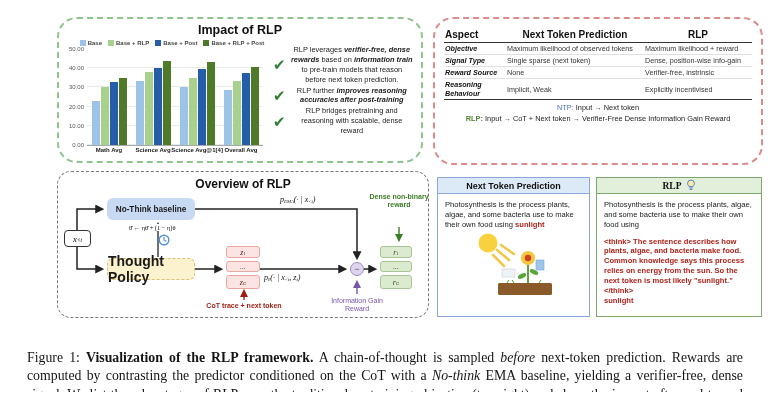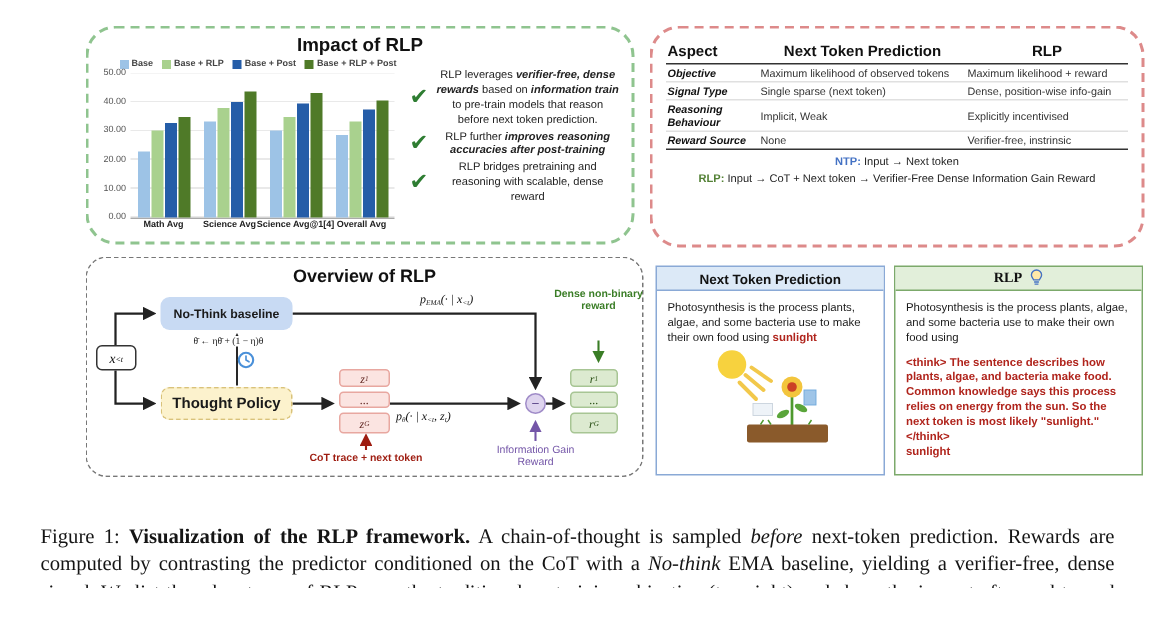--- a/index.html
+++ b/index.html
@@ -38,32 +38,32 @@
   .ptable{width:100%;border-collapse:collapse;table-layout:fixed;margin-top:3px;}
   .ptable th{font-size:10px;color:#111;border-bottom:1.2px solid #333;padding:2px 1px;}
   .ptable th:first-child{text-align:left;width:60px;}
   .ptable th:nth-child(2){width:136px;}
   .ptable td{font-size:7.2px;color:#333;padding:1px 1px;border-bottom:0.8px solid #e0e0e0;vertical-align:middle;}
   .ptable tr:last-child td{border-bottom:1.2px solid #333;}
   .ptable td.aspect{font-weight:bold;font-style:italic;color:#111;}
   .pipes{margin-top:3px;text-align:center;}
   .pipe-head{font-size:8px;font-weight:bold;color:#111;}
   .pipe-line{font-size:7.4px;color:#222;margin-top:1.5px;}
-  .ntp-tag{color:#4472C4;font-weight:bold;}
+  .ntp-tag{color:#4472C4;font-weight:normal;}
   .rlp-tag{color:#538135;font-weight:bold;}
 
   
   .overview{left:57px;top:171px;width:372px;height:147px;border:1.5px dashed #777;border-radius:14px;}
   .overview h2{margin-top:5px;font-size:12px;}
   .node{position:absolute;box-sizing:border-box;display:flex;align-items:center;justify-content:center;}
   .serif{font-family:"Liberation Serif",serif;font-style:italic;}
   .sub{font-size:0.6em;position:relative;top:0.3em;font-style:italic;}
   .ctx-box{left:6px;top:58px;width:27px;height:17px;border:1.2px solid #333;border-radius:4px;background:#fff;font-size:9px;}
   .nothink{left:49px;top:26px;width:88px;height:22px;background:#c8daf3;border-radius:6px;font-size:8.2px;font-weight:bold;color:#1a1a1a;}
-  .thought{left:49px;top:86px;width:88px;height:22px;background:#fcf2cd;border:1px dashed #d9c27a;border-radius:6px;font-size:10px;font-weight:bold;color:#1a1a1a;}
+  .thought{left:49px;top:86px;width:88px;height:22px;background:#fcf2cd;border:1px dashed #d9c27a;border-radius:6px;font-size:14px;font-weight:bold;color:#1a1a1a;}
   .zbox{left:168px;width:34px;background:#fbe4e1;border:1px solid #e8a7a0;border-radius:3px;font-size:8px;color:#5a1f1a;}
   .rbox{left:322px;width:32px;background:#dcead0;border:1px solid #a7c594;border-radius:3px;font-size:8px;color:#274e13;}
   .row1{top:74px;height:12px;} .row2{top:89px;height:11px;} .row3{top:103px;height:14px;}
   .gcircle{left:292px;top:90px;width:14px;height:14px;border:1px solid #a08cc8;background:#ded4ee;border-radius:50%;
            font-size:9px;color:#5f4b8b;line-height:1;}
   .mathlab{position:absolute;font-family:"Liberation Serif",serif;font-style:italic;font-size:8px;color:#111;white-space:nowrap;}
   .flab{position:absolute;font-size:7px;line-height:1.15;text-align:center;white-space:normal;}
   .green-t{color:#3a7d26;font-weight:bold;}
   .purple-t{color:#7456a8;}
   .red-t{color:#9e1c10;font-weight:bold;}
@@ -194,28 +194,28 @@
             <td class="aspect">Objective</td>
             <td>Maximum likelihood of observed tokens</td>
             <td>Maximum likelihood + reward</td>
           </tr>
           <tr>
             <td class="aspect">Signal Type</td>
             <td>Single sparse (next token)</td>
             <td>Dense, position-wise info-gain</td>
           </tr>
           <tr>
+            <td class="aspect">Reward Source</td>
+            <td>None</td>
+            <td>Verifier-free, instrinsic</td>
+          </tr>
+          <tr>
             <td class="aspect">Reasoning Behaviour</td>
             <td>Implicit, Weak</td>
             <td>Explicitly incentivised</td>
-          </tr>
-          <tr>
-            <td class="aspect">Reward Source</td>
-            <td>None</td>
-            <td>Verifier-free, instrinsic</td>
           </tr>
         </tbody>
     </table>
     <div class="pipes">
       <div class="pipe-line"><span class="ntp-tag" style="color: rgb(68, 114, 196);">NTP:</span><span> Input → Next token</span></div>
       <div class="pipe-line"><span class="rlp-tag" style="color: rgb(83, 129, 53);">RLP:</span><span> Input → CoT + Next token → Verifier-Free Dense Information Gain Reward</span></div>
     </div>
   </section>
 
   <section class="panel overview">

